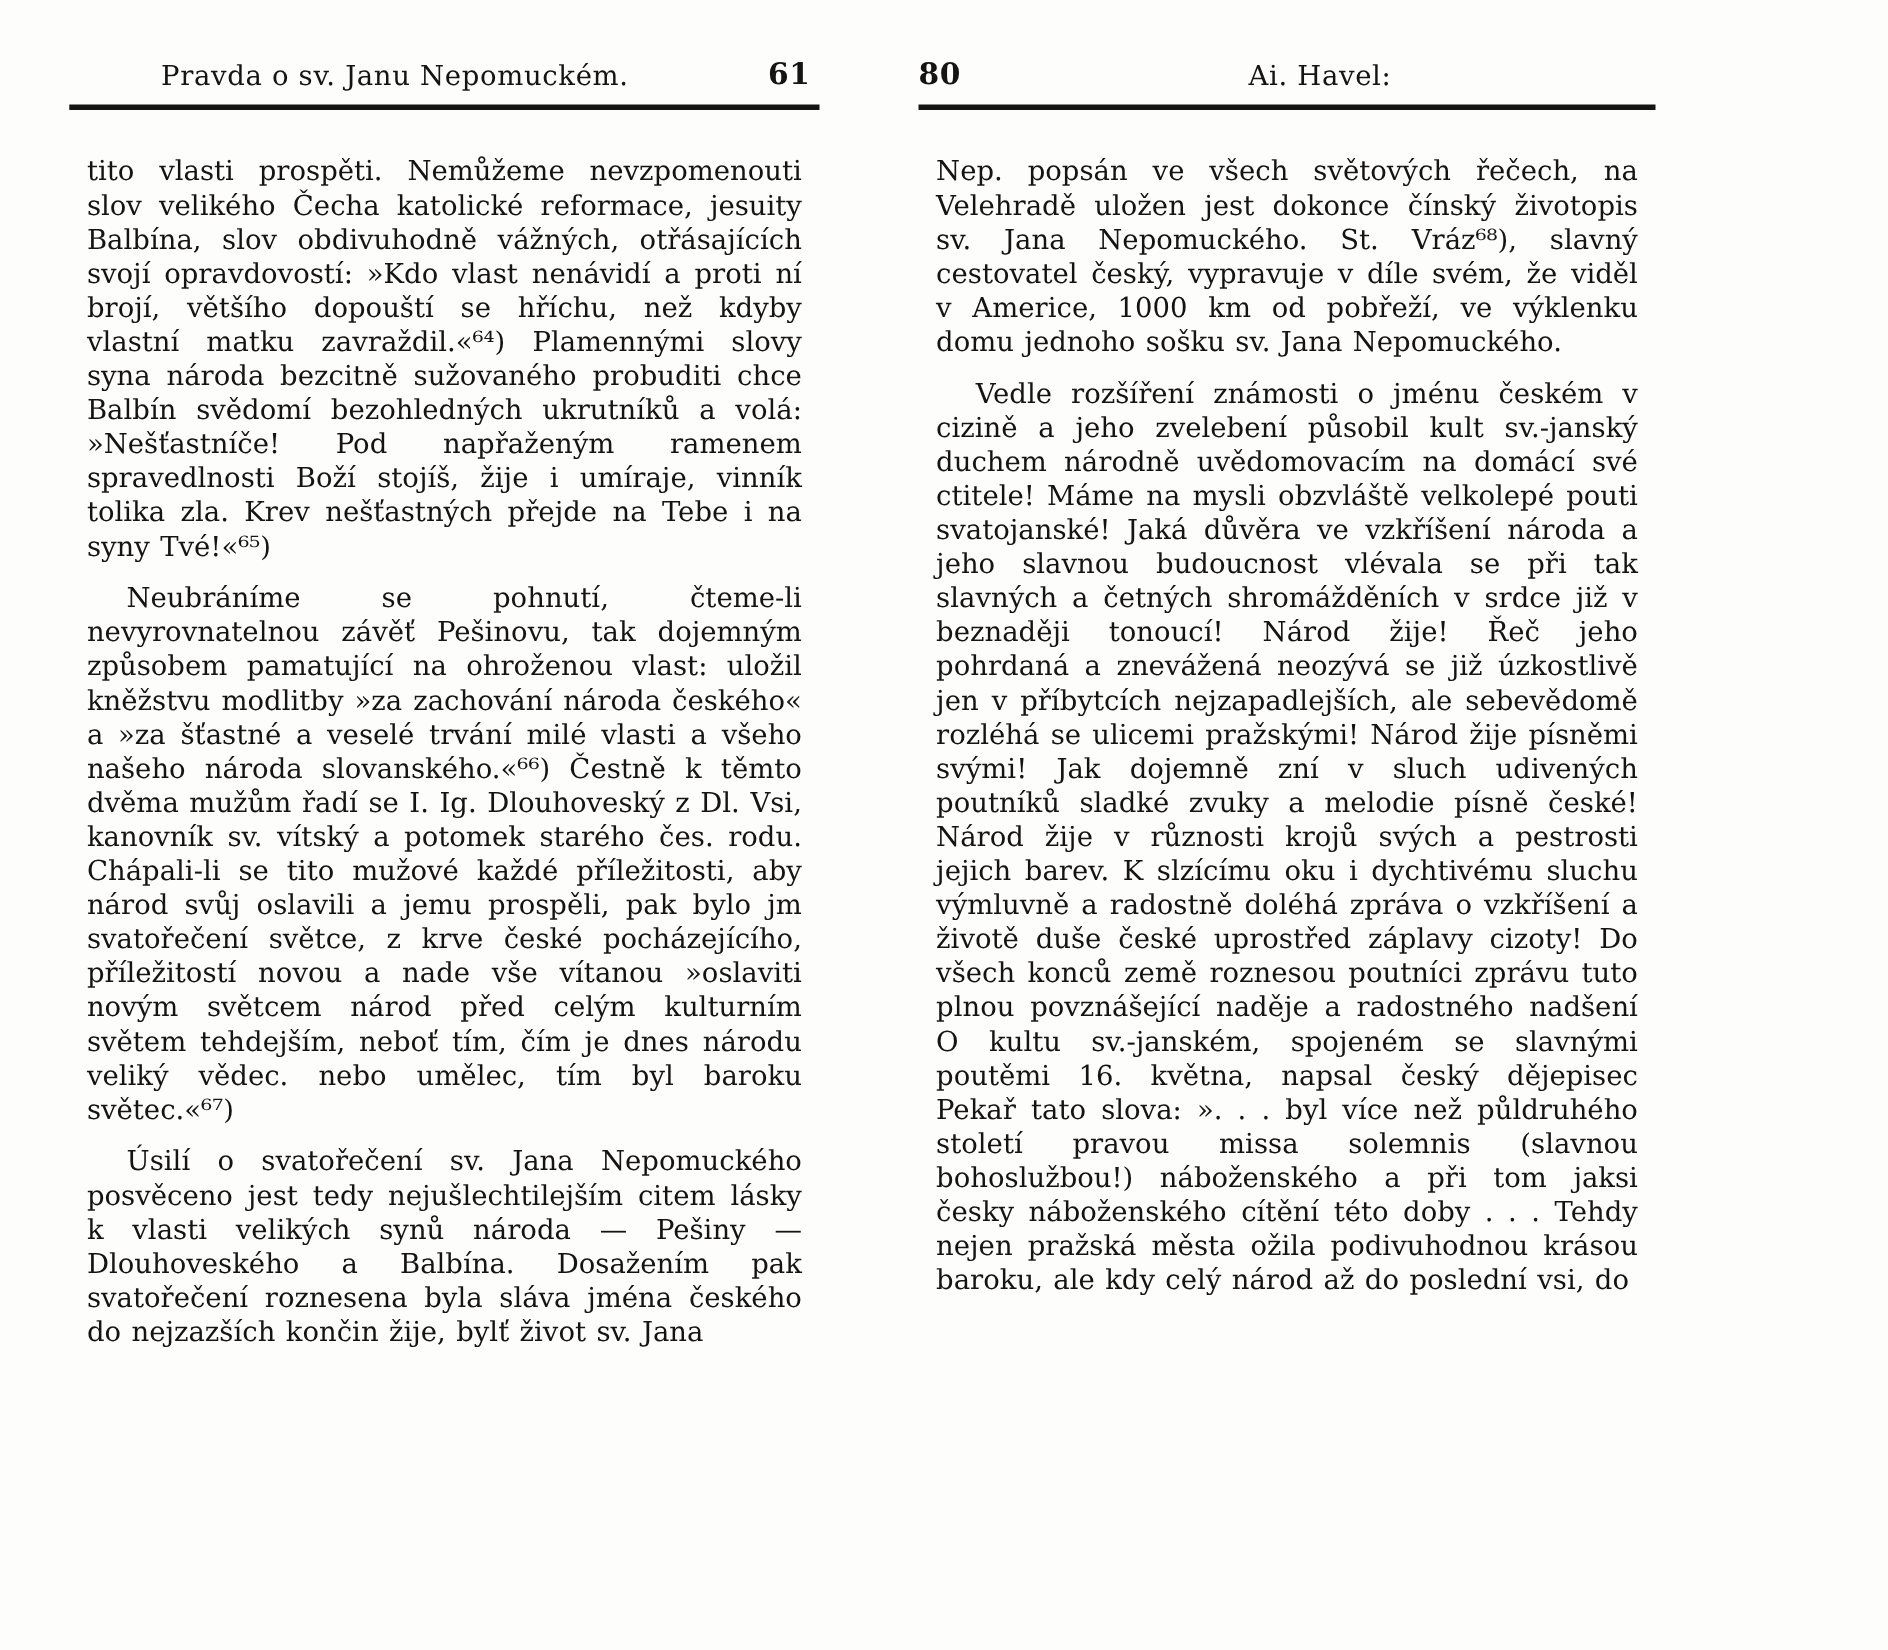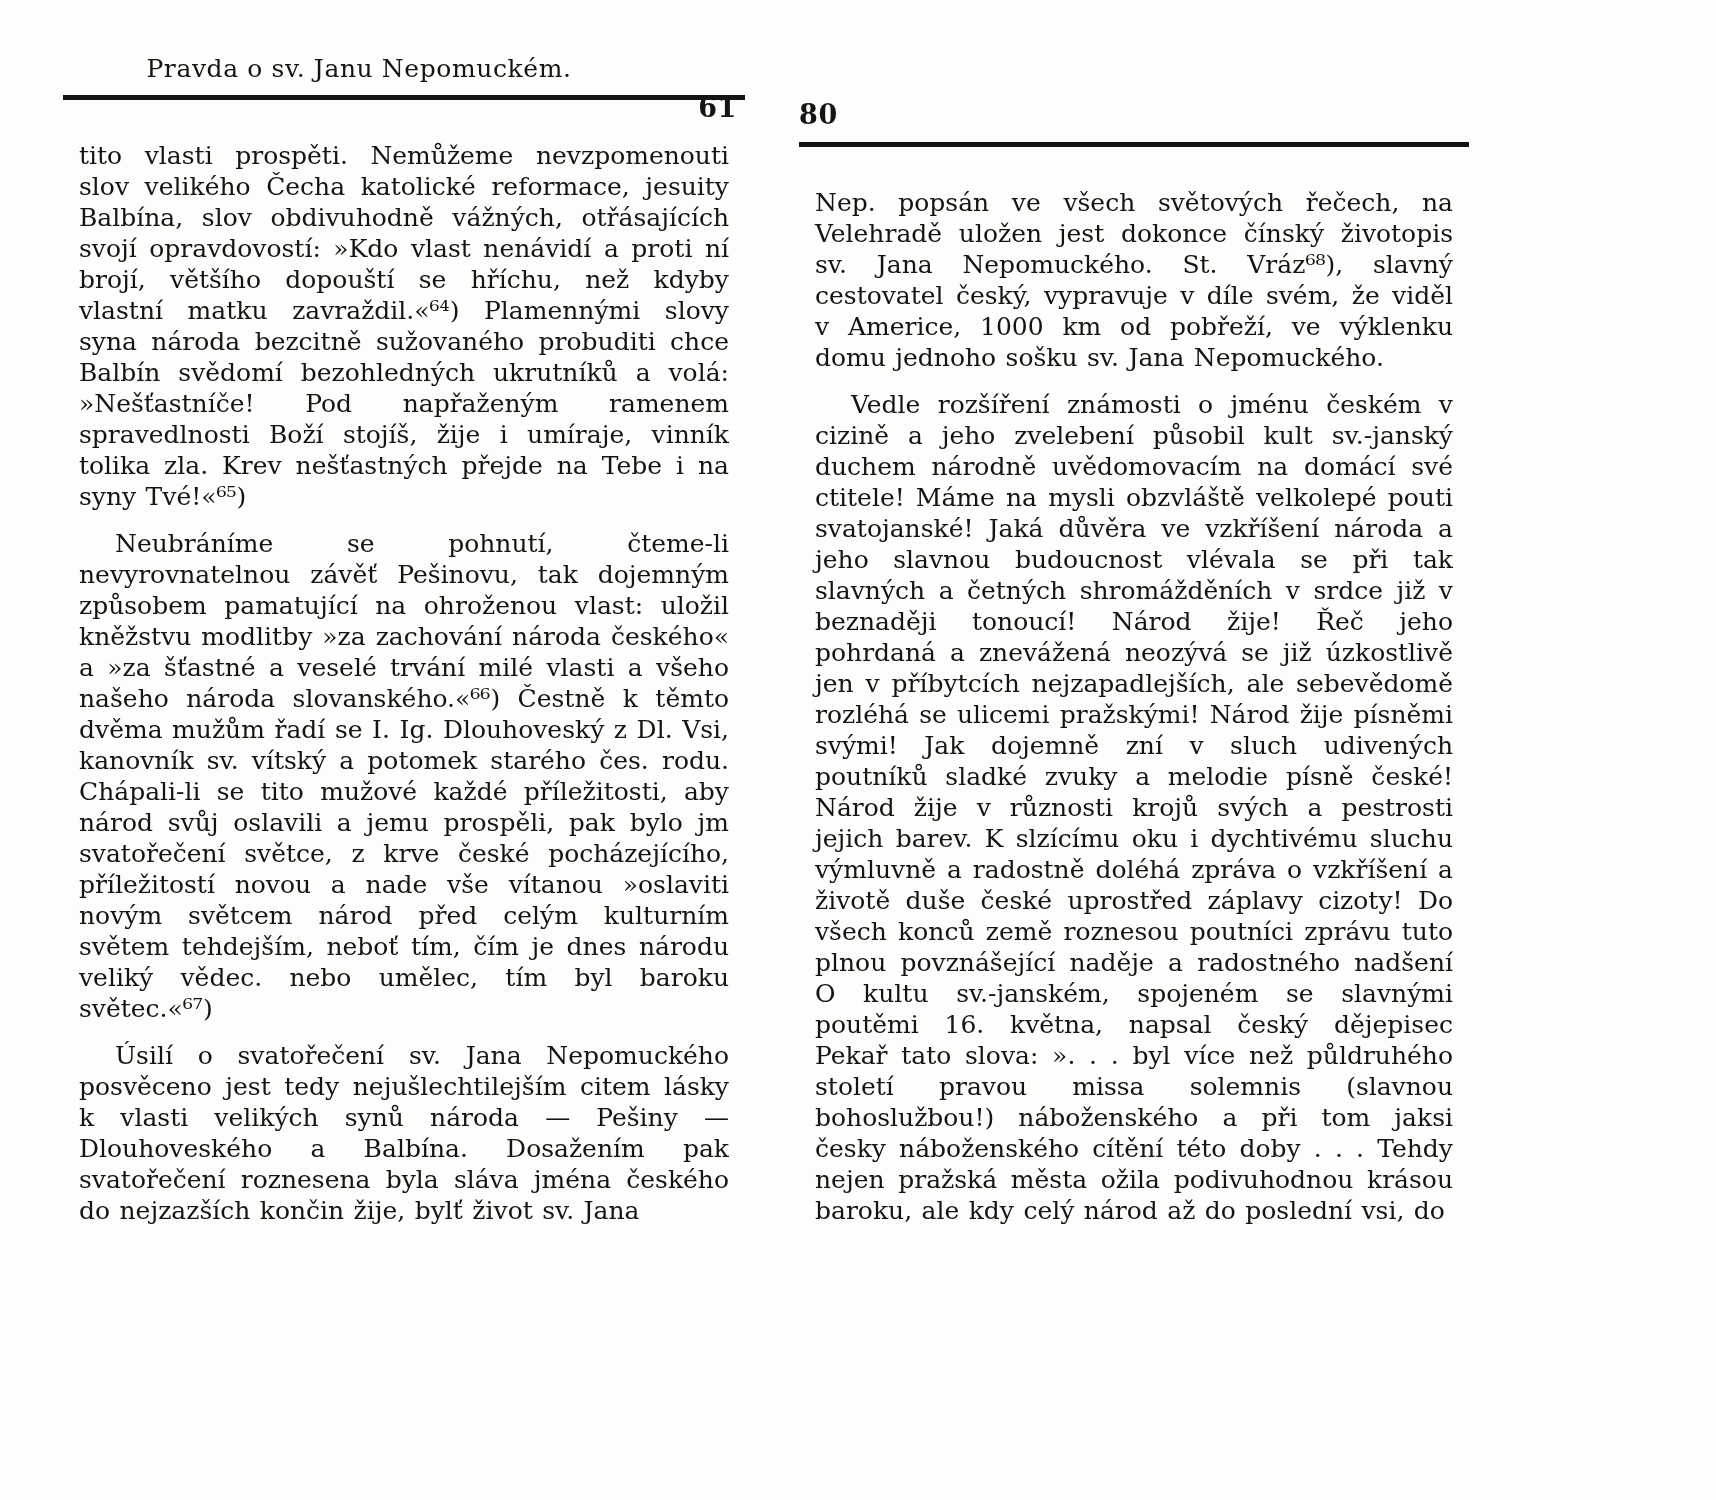--- a/index.html
+++ b/index.html
@@ -11,22 +11,21 @@
     width: 1716px;
     height: 1500px;
     overflow: hidden;
     font-family: "DejaVu Serif", "Liberation Serif", serif;
     color: #161412;
   }
   .spread {
     display: flex;
     box-sizing: border-box;
     padding: 54px 0 0 63px;
-    gap: 54px;
-    align-items: flex-end;
+    gap: 90px;
   }
   .page {
     flex: 0 0 auto;
   }
   .page.left  { width: 682px; }
   .page.right { width: 670px; }
 
   .page-header {
     position: relative;
     height: 34px;
@@ -40,21 +39,21 @@
     font-weight: 400;
   }
   .page.left .page-header .title  { padding-right: 90px; }
   .page.right .page-header .title { padding-left: 60px; }
   .page-header .pagenum {
     position: absolute;
     top: -2px;
     font-size: 27px;
     font-weight: 700;
   }
-  .page.left  .page-header .pagenum { right: 8px; margin-top: 40px; }
+  .page.left  .page-header .pagenum { right: 8px; }
   .page.right .page-header .pagenum { left: 0; }
 
   .rule {
     height: 5px;
     background: #141414;
     margin-top: 7px;
   }
 
   .page-body {
     margin-top: 40px;
@@ -84,20 +83,21 @@
     <div class="page-body">
       <p>tito vlasti prospěti. Nemůžeme nevzpomenouti slov velikého Čecha katolické reformace, jesuity Balbína, slov obdivuhodně vážných, otřásajících svojí opravdovostí: »Kdo vlast nenávidí a proti ní brojí, většího dopouští se hříchu, než kdyby vlastní matku zavraždil.«⁶⁴) Plamennými slovy syna národa bezcitně sužovaného probuditi chce Balbín svědomí bezohledných ukrutníků a volá: »Nešťastníče! Pod napřaženým ramenem spravedlnosti Boží stojíš, žije i umíraje, vinník tolika zla. Krev nešťastných přejde na Tebe i na syny Tvé!«⁶⁵)</p>
       <p class="indent">Neubráníme se pohnutí, čteme-li nevyrovnatelnou závěť Pešinovu, tak dojemným způsobem pamatující na ohroženou vlast: uložil kněžstvu modlitby »za zachování národa českého« a »za šťastné a veselé trvání milé vlasti a všeho našeho národa slovanského.«⁶⁶) Čestně k těmto dvěma mužům řadí se I. Ig. Dlouhoveský z Dl. Vsi, kanovník sv. vítský a potomek starého čes. rodu. Chápali-li se tito mužové každé příležitosti, aby národ svůj oslavili a jemu prospěli, pak bylo jm svatořečení světce, z krve české pocházejícího, příležitostí novou a nade vše vítanou »oslaviti novým světcem národ před celým kulturním světem tehdejším, neboť tím, čím je dnes národu veliký vědec. nebo umělec, tím byl baroku světec.«⁶⁷)</p>
       <p class="indent">Úsilí o svatořečení sv. Jana Nepomuckého posvěceno jest tedy nejušlechtilejším citem lásky k vlasti velikých synů národa — Pešiny — Dlouhoveského a Balbína. Dosažením pak svatořečení roznesena byla sláva jména českého do nejzazších končin žije, bylť život sv. Jana</p>
     </div>
   </div>
 
   <div class="page right">
     <div class="page-header">
       <span class="pagenum">80</span>
+      <span class="title">Ai. Havel:</span>
     </div>
     <div class="rule"></div>
     <div class="page-body">
       <p>Nep. popsán ve všech světových řečech, na Velehradě uložen jest dokonce čínský životopis sv. Jana Nepomuckého. St. Vráz⁶⁸), slavný cestovatel český, vypravuje v díle svém, že viděl v Americe, 1000 km od pobřeží, ve výklenku domu jednoho sošku sv. Jana Nepomuckého.</p>
       <p class="indent">Vedle rozšíření známosti o jménu českém v cizině a jeho zvelebení působil kult sv.-janský duchem národně uvědomovacím na domácí své ctitele! Máme na mysli obzvláště velkolepé pouti svatojanské! Jaká důvěra ve vzkříšení národa a jeho slavnou budoucnost vlévala se při tak slavných a četných shromážděních v srdce již v beznaději tonoucí! Národ žije! Řeč jeho pohrdaná a znevážená neozývá se již úzkostlivě jen v příbytcích nejzapadlejších, ale sebevědomě rozléhá se ulicemi pražskými! Národ žije písněmi svými! Jak dojemně zní v sluch udivených poutníků sladké zvuky a melodie písně české! Národ žije v různosti krojů svých a pestrosti jejich barev. K slzícímu oku i dychtivému sluchu výmluvně a radostně doléhá zpráva o vzkříšení a životě duše české uprostřed záplavy cizoty! Do všech konců země roznesou poutníci zprávu tuto plnou povznášející naděje a radostného nadšení O kultu sv.-janském, spojeném se slavnými poutěmi 16. května, napsal český dějepisec Pekař tato slova: ». . . byl více než půldruhého století pravou missa solemnis (slavnou bohoslužbou!) náboženského a při tom jaksi česky náboženského cítění této doby . . . Tehdy nejen pražská města ožila podivuhodnou krásou baroku, ale kdy celý národ až do poslední vsi, do</p>
     </div>
   </div>
 
 </div>
 

